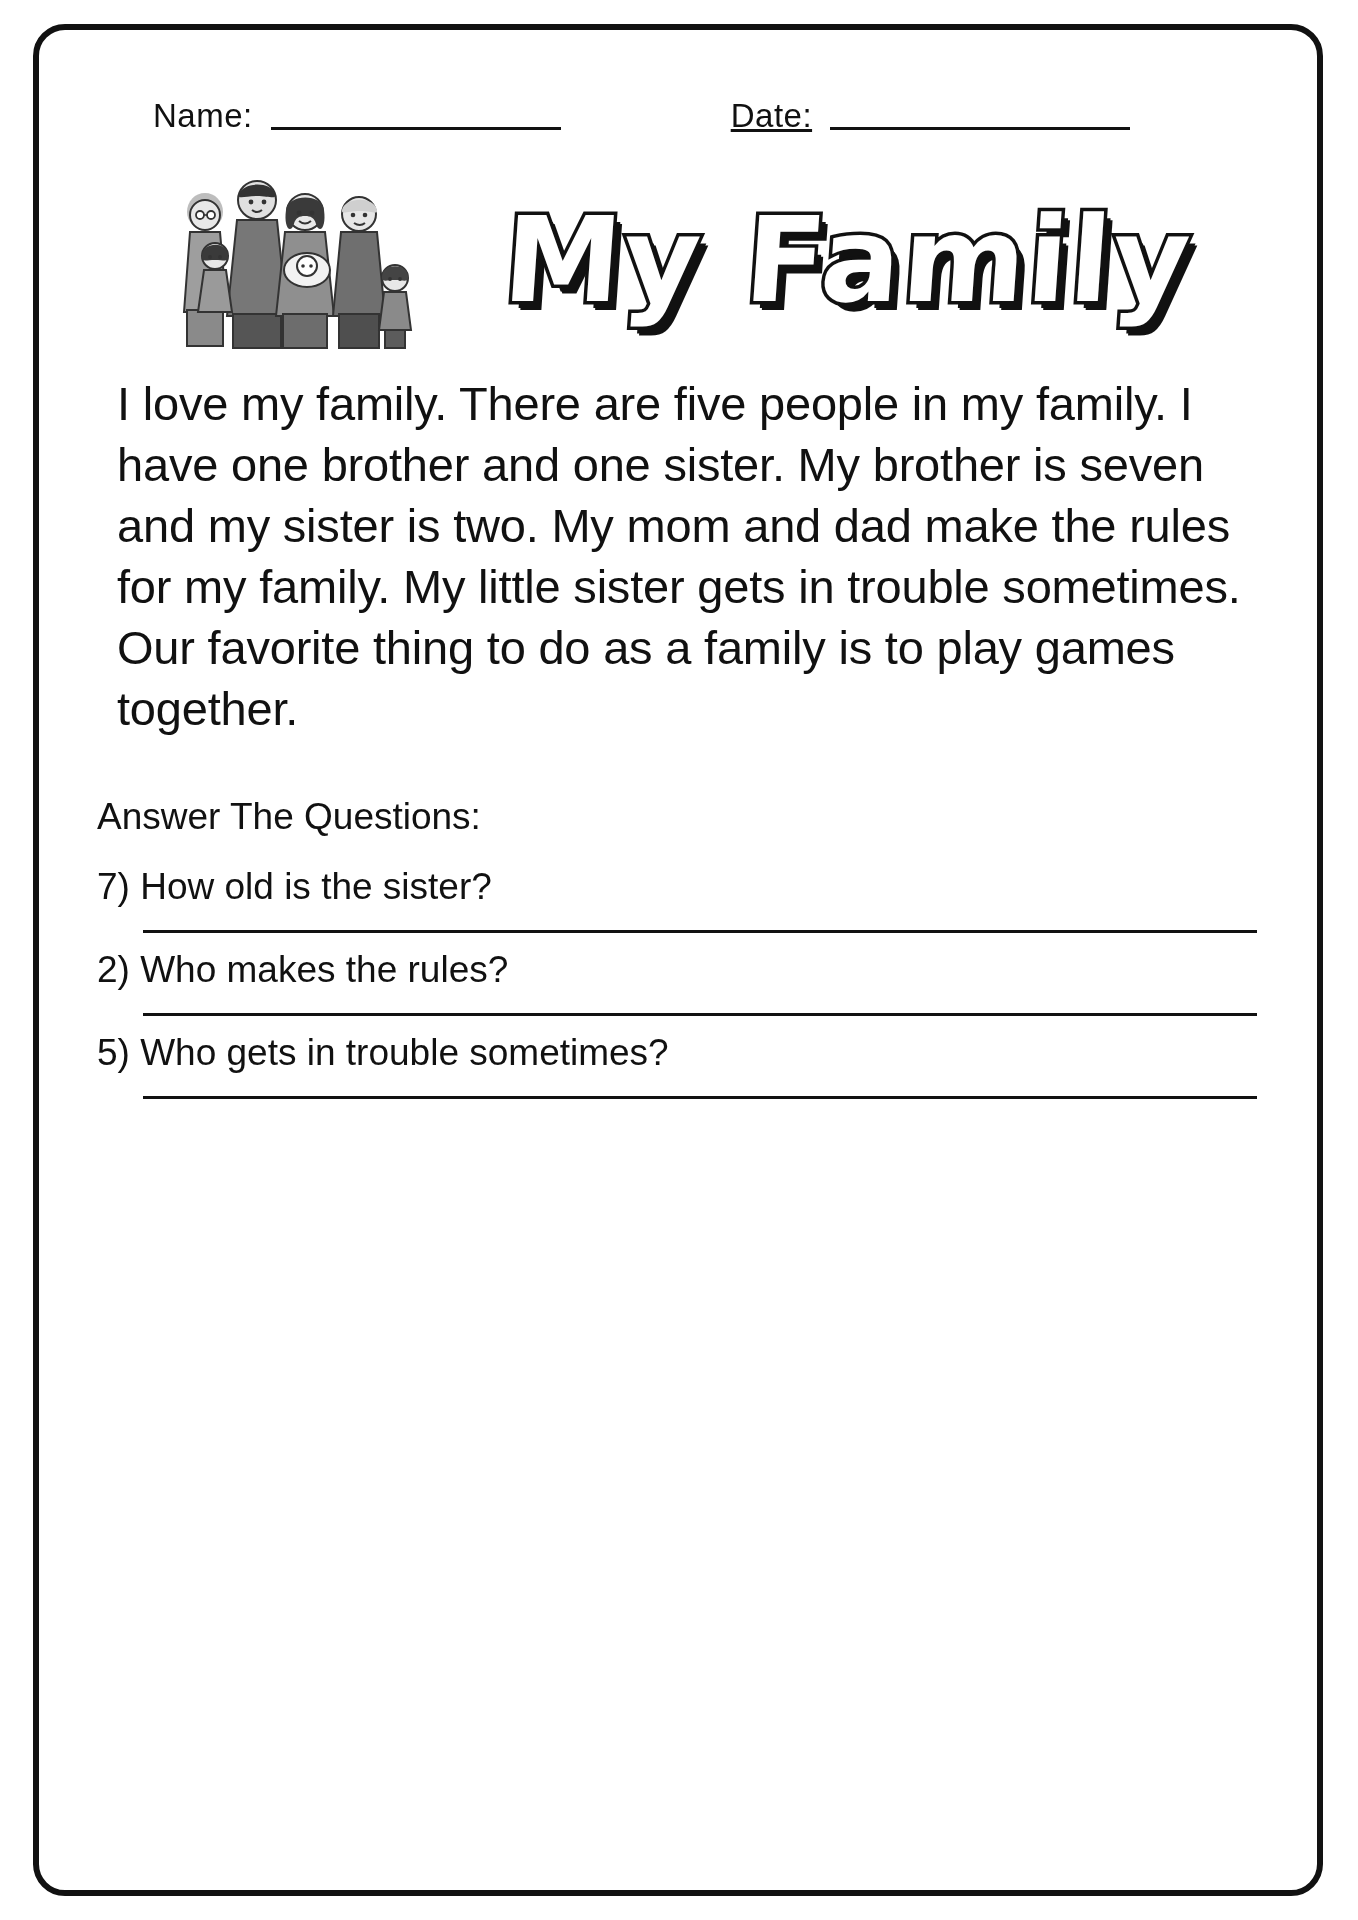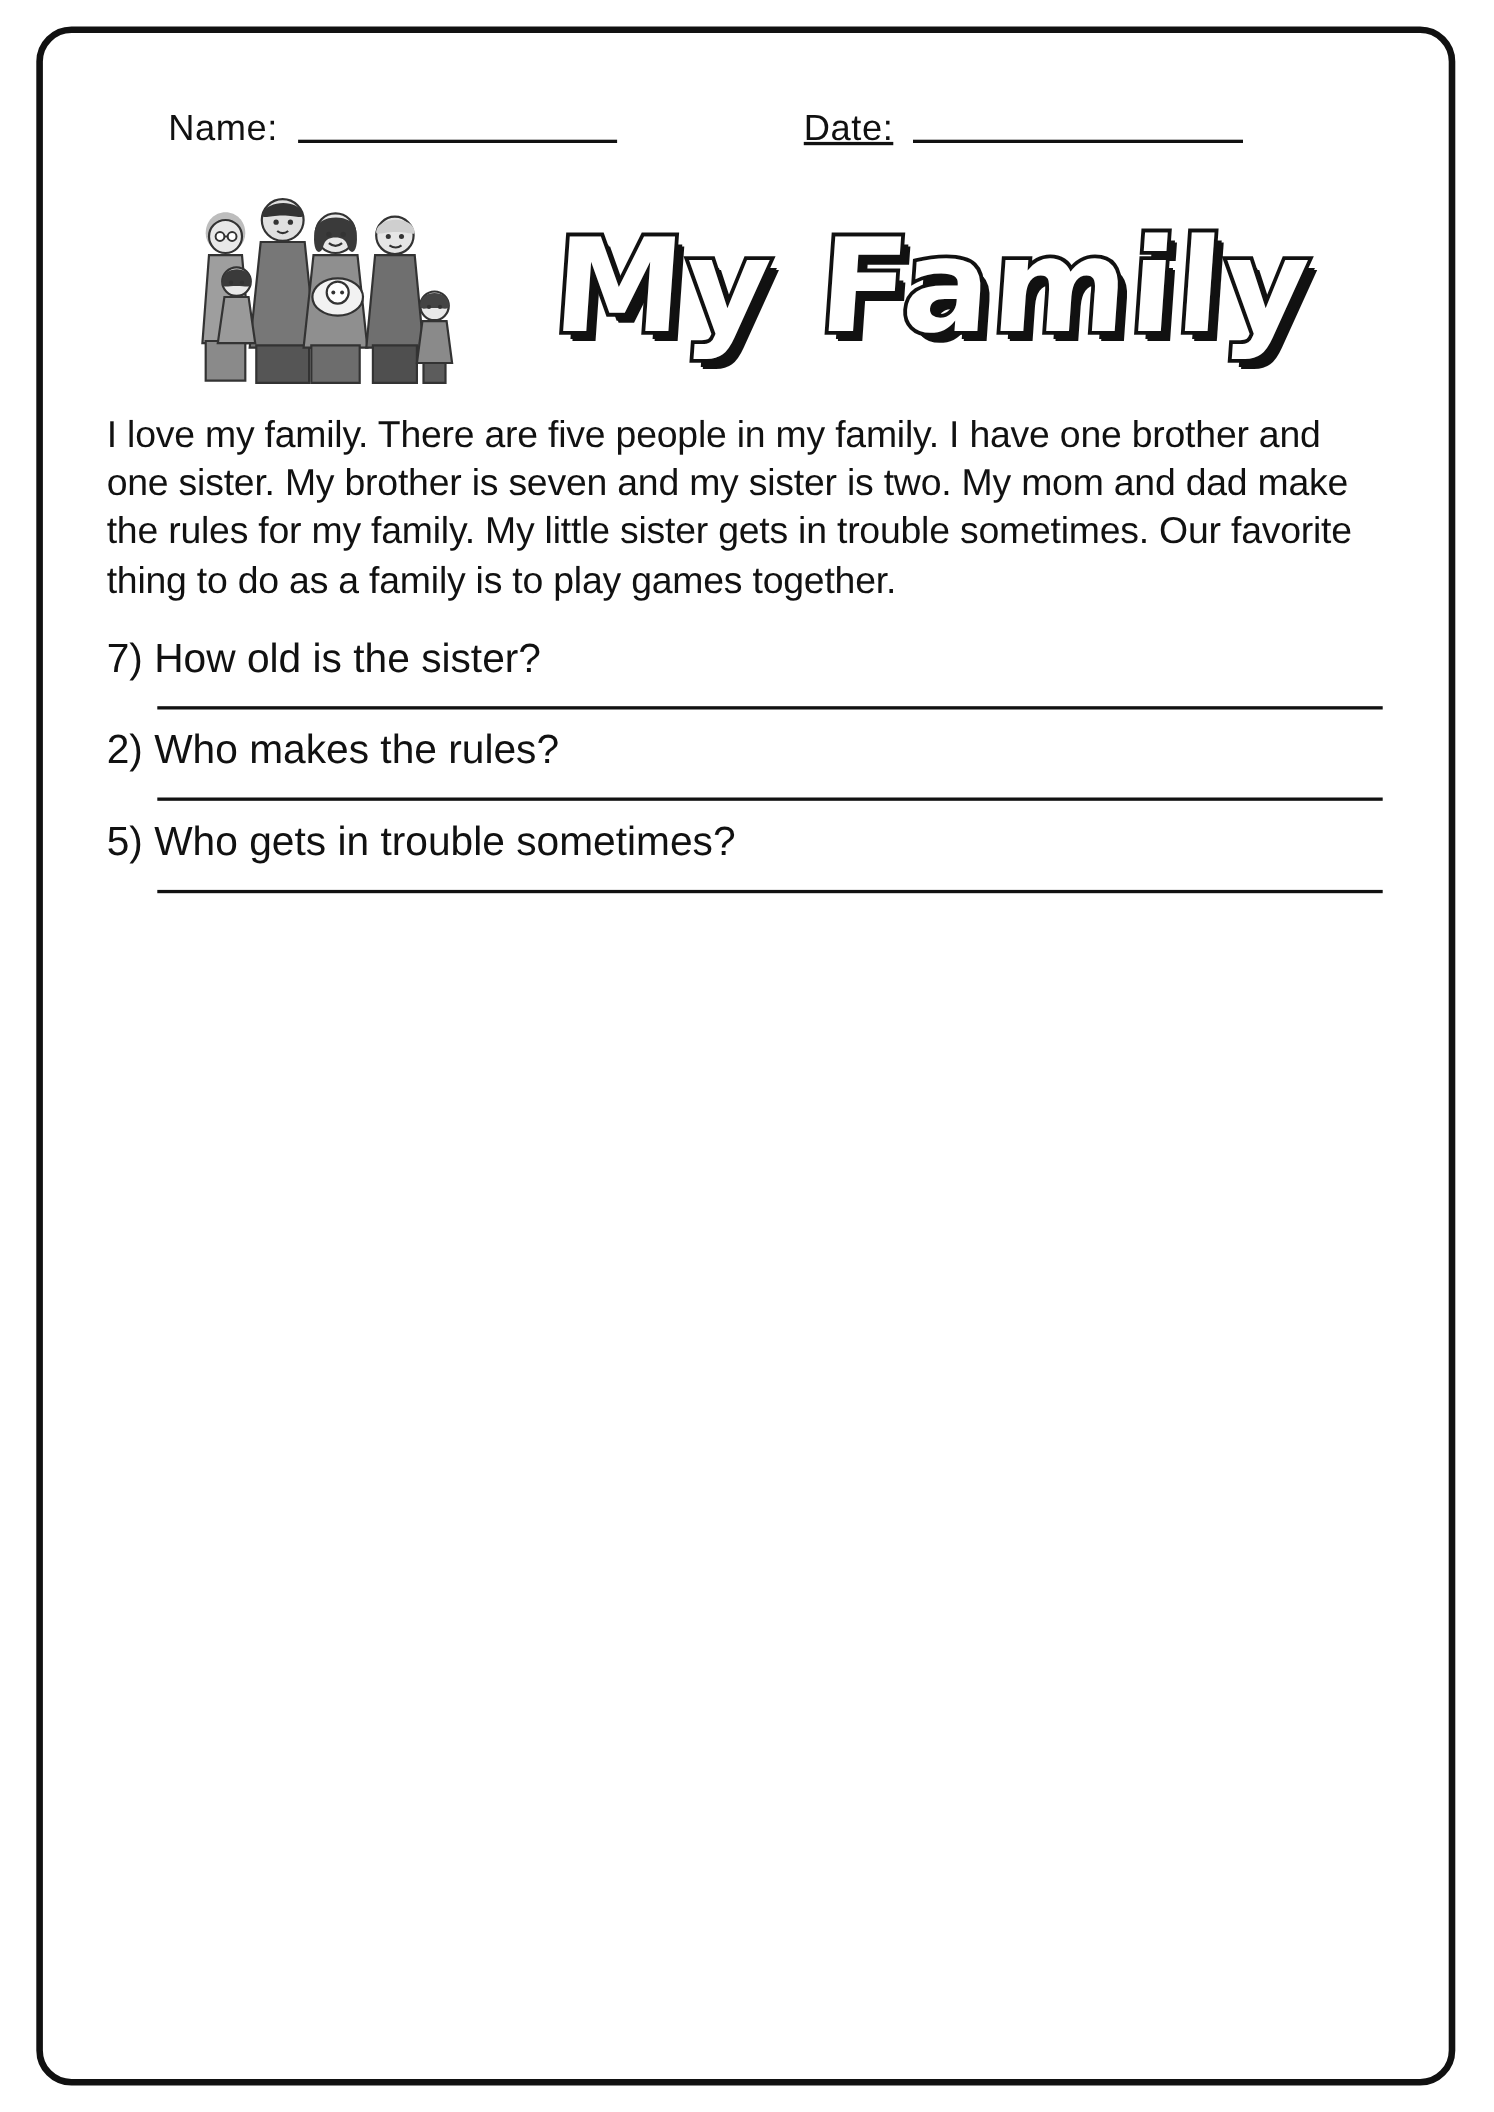--- a/index.html
+++ b/index.html
@@ -97,25 +97,26 @@
     text-shadow:
       7px 7px 0 #111111,
       9px 9px 0 #111111;
     transform: skewX(-4deg);
     white-space: nowrap;
   }
 
   
   .passage {
     margin-top: 6px;
-    font-size: 34px;
+    font-size: 47px;
     line-height: 1.30;
     letter-spacing: -0.2px;
     color: #111111;
     padding-right: 10px;
+    margin-left: 20px;
   }
 
   
   .answer-heading {
     margin-top: 56px;
     font-size: 37px;
     color: #111111;
   }
   .questions {
     margin-top: 26px;
@@ -212,20 +213,21 @@
         </svg>
       </div>
 
       <div class="title-wrap">
         <div class="title">My Family</div>
       </div>
     </div>
 
     <div class="passage">I love my family. There are five people in my family. I have one brother and one sister. My brother is seven and my sister is two. My mom and dad make the rules for my family. My little sister gets in trouble sometimes. Our favorite thing to do as a family is to play games together.</div>
 
+    <div class="answer-heading">Answer The Questions:</div>
 
     <div class="questions">
       <div class="qitem">
         <div class="qtext">7) How old is the sister?</div>
         <div class="qline"></div>
       </div>
       <div class="qitem">
         <div class="qtext">2) Who makes the rules?</div>
         <div class="qline"></div>
       </div>

